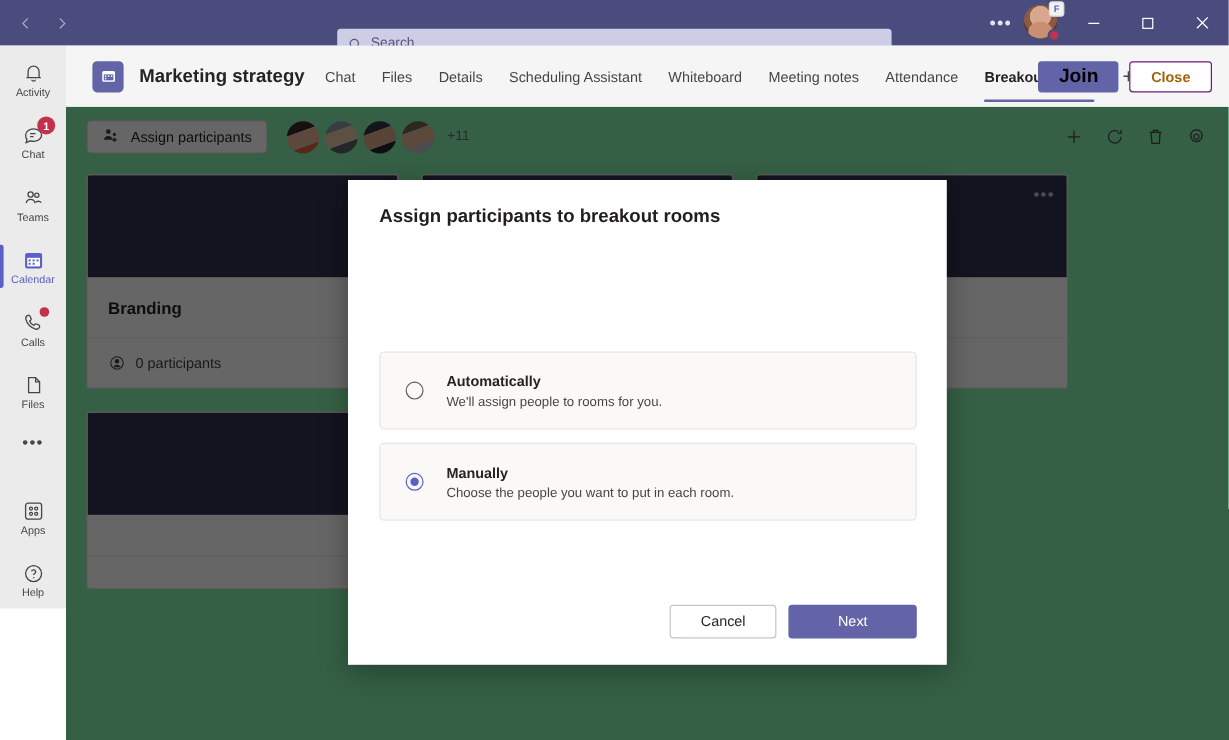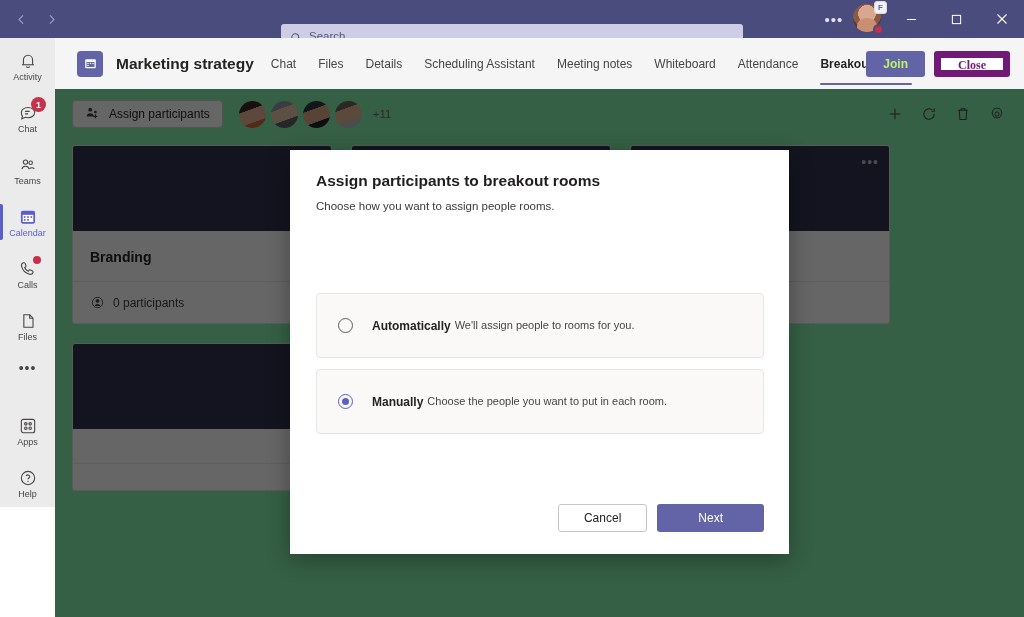--- a/index.html
+++ b/index.html
@@ -96,28 +96,28 @@
     font-size: 12px; color: #484644; white-space: nowrap;
   }
   .tab.active { color: #252423; font-weight: bold; }
   .tab.active::after {
     content: ""; position: absolute; left: 11px; right: 11px; bottom: 4px; height: 2.5px;
     background: #6264a7; border-radius: 2px;
   }
   .tab-add { width: 34px; height: 51px; display: flex; align-items: center; justify-content: center; color: #484644; font-size: 17px; }
   .mhead-right { position: absolute; right: 14px; top: 0; height: 51px; display: flex; align-items: center; gap: 9px; }
   .btn-join {
-    background: #6264a7; color: #bef264; border: none; border-radius: 3px;
+    background: #6264a7; color: #000000; border: none; border-radius: 3px;
+    height: 26px; padding: 0 17px; font-size: 16px; font-weight: bold;
+    font-family: "Liberation Sans", sans-serif;
+  }
+  .btn-close {
+    background: #fff; color: #a16207; border: 1px solid #701a75; border-radius: 3px;
     height: 26px; padding: 0 17px; font-size: 12px; font-weight: bold;
-    font-family: "Liberation Sans", sans-serif;
-  }
-  .btn-close {
-    background: #fff; color: #701a75; border: 7px solid #701a75; border-radius: 3px;
-    height: 26px; padding: 0 17px; font-size: 12px; font-weight: bold;
-    font-family: Liberation Serif, serif;
+    font-family: Liberation Sans, sans-serif;
   }
 
   
   .body {
     position: absolute; left: 55px; top: 89px; width: 969px; height: 528px;
     background: #86efac; overflow: hidden;
   }
   .bodydim {
     position: absolute; left: 0; top: 0; width: 969px; height: 528px;
     background: rgba(0,0,0,0.60); z-index: 5; pointer-events: none;
@@ -161,21 +161,21 @@
   .opt {
     border: 1px solid #e6e6e6; border-radius: 4px; background: #faf9f8;
     height: 65px; display: flex; align-items: center; padding-left: 21px; gap: 19px;
   }
   .radio { width: 15px; height: 15px; border-radius: 50%; border: 1.4px solid #605e5c; flex: 0 0 auto; }
   .radio.on { border-color: #5b5fc7; position: relative; }
   .radio.on::after {
     content: ""; position: absolute; left: 3px; top: 3px; width: 7px; height: 7px;
     border-radius: 50%; background: #5b5fc7;
   }
-  .opt-txt { display: flex; flex-direction: row; gap: 4px; }
+  .opt-txt { display: flex; flex-direction: column; gap: 4px; }
   .opt-name { font-size: 12px; font-weight: bold; color: #252423; }
   .opt-desc { font-size: 11px; color: #484644; }
   .m-actions { position: absolute; right: 25px; bottom: 22px; display: flex; gap: 10px; }
   .btn-cancel {
     background: #fff; color: #252423; border: 1px solid #c8c6c4; border-radius: 3px;
     height: 28px; padding: 0 25px; font-size: 12px; font-family: "Liberation Sans", sans-serif;
   }
   .btn-next {
     background: #6264a7; color: #fff; border: none; border-radius: 3px;
     height: 28px; padding: 0 41px; font-size: 12px; font-family: "Liberation Sans", sans-serif;
@@ -352,22 +352,22 @@
           </g>
         </svg>
     </div>
     <div class="mtitle">Marketing strategy</div>
 
     <div class="tabs">
       <div class="tab">Chat</div>
       <div class="tab">Files</div>
       <div class="tab">Details</div>
       <div class="tab">Scheduling Assistant</div>
+      <div class="tab">Whiteboard</div>
       <div class="tab">Meeting notes</div>
-      <div class="tab">Whiteboard</div>
       <div class="tab">Attendance</div>
       <div class="tab active">Breakout rooms</div>
       <div class="tab-add">+</div>
     </div>
 
     <div class="mhead-right">
       <button class="btn-join">Join</button>
       <button class="btn-close">Close</button>
     </div>
   </div>
@@ -476,21 +476,20 @@
           <span></span>
         </div>
       </div>
     </div>
 
     <div class="bodydim"></div>
   </div>
 
   <div class="modal">
     <div class="m-title">Assign participants to breakout rooms</div>
-    <div class="m-sub">Choose how you want to assign people rooms.</div>
 
     <div class="opts">
       <div class="opt">
         <span class="radio"></span>
         <span class="opt-txt">
           <span class="opt-name">Automatically</span>
           <span class="opt-desc">We'll assign people to rooms for you.</span>
         </span>
       </div>
 

